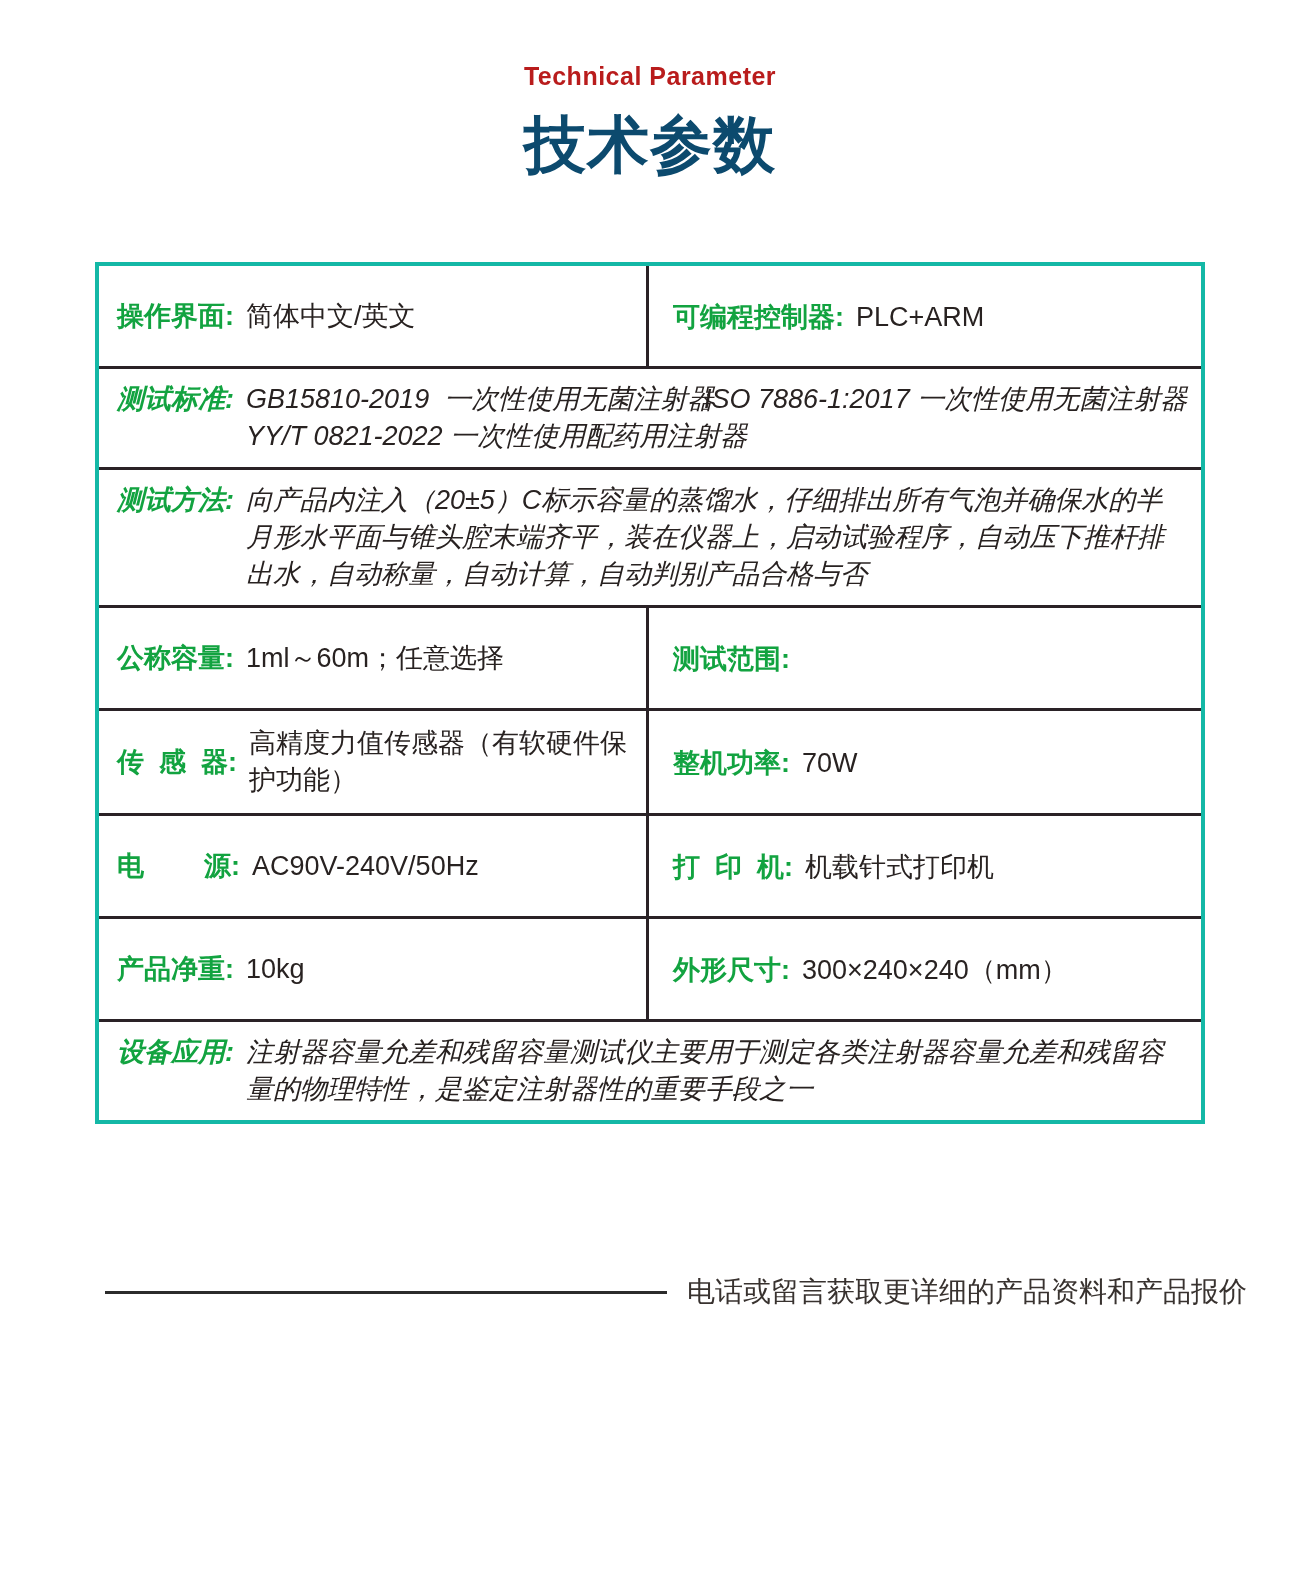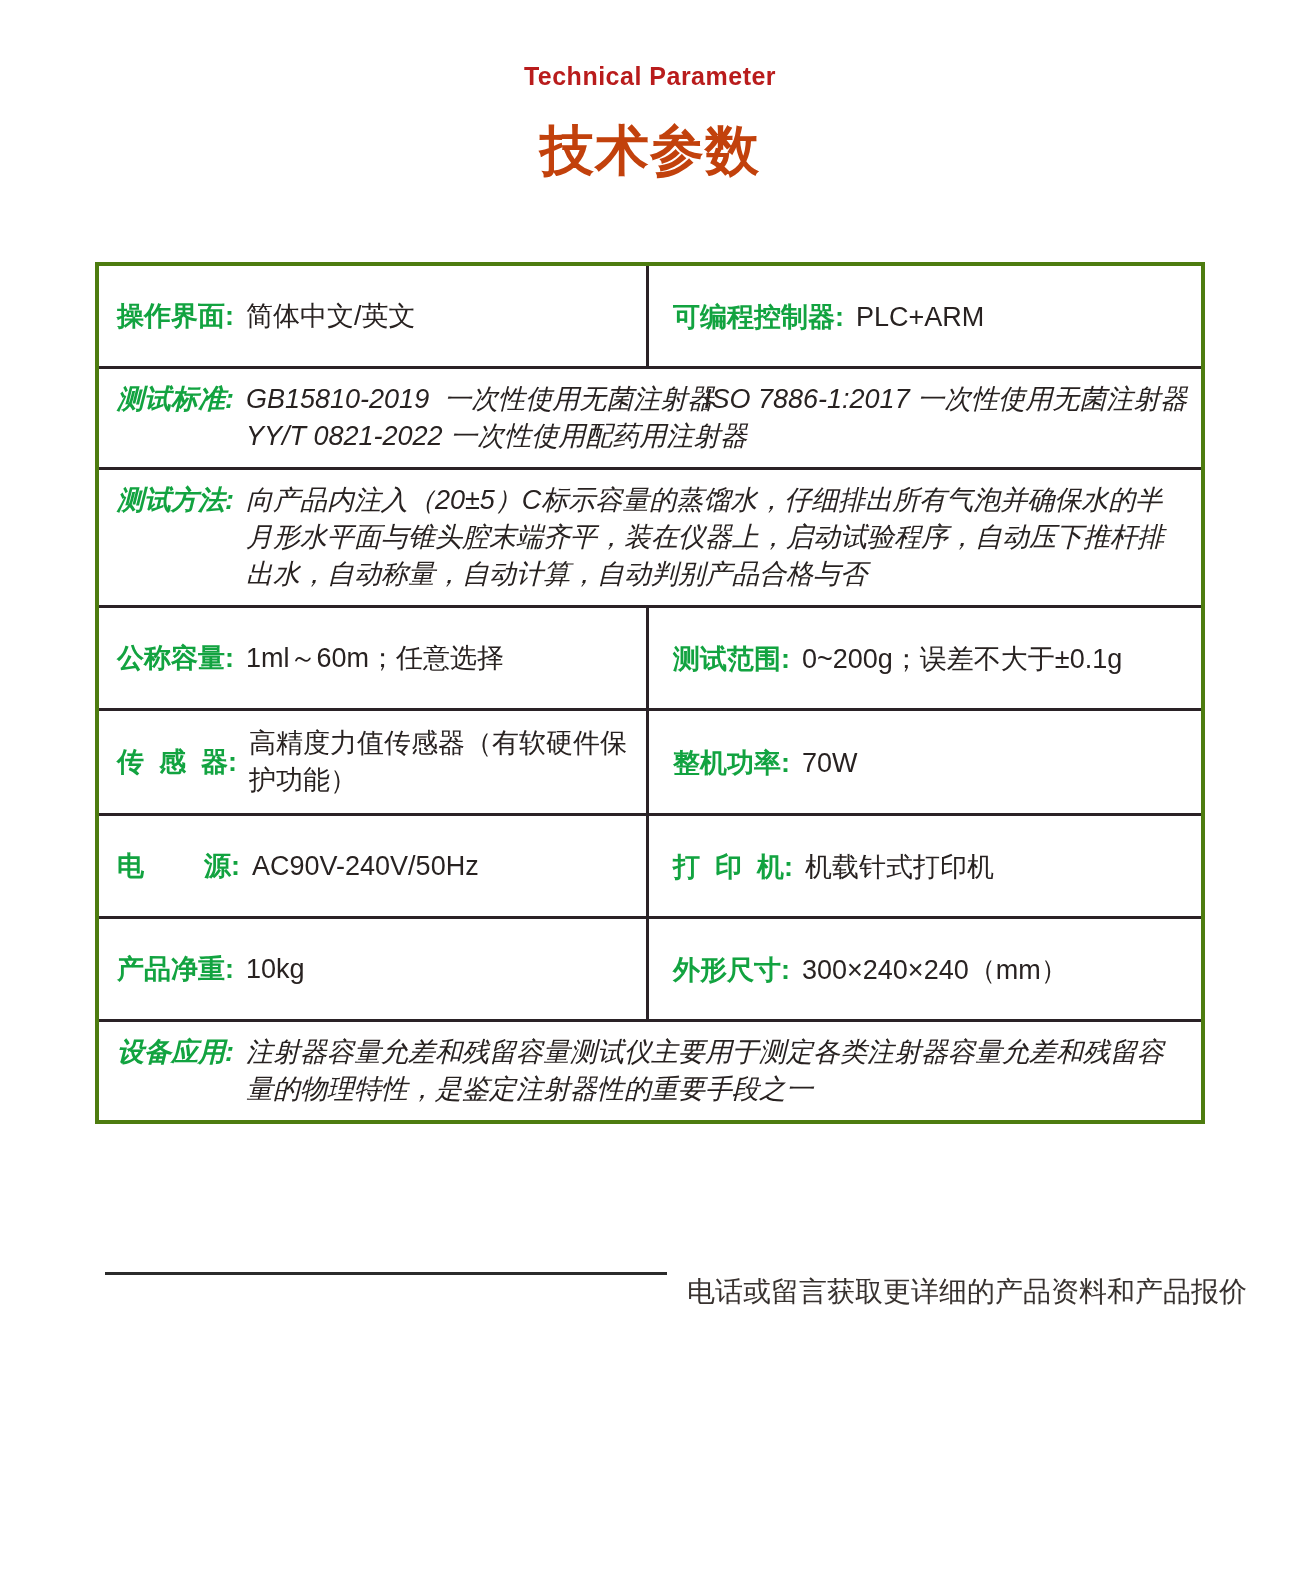--- a/index.html
+++ b/index.html
@@ -7,46 +7,46 @@
   body {
     width:1300px; height:1582px; position:relative;
     font-family:"Liberation Sans","DejaVu Sans",sans-serif;
     color:#282221;
   }
   .header { position:absolute; top:0; left:0; width:1300px; text-align:center; }
   .subtitle {
     margin-top:62px; font-size:25px; font-weight:bold; color:#b91c1c; letter-spacing:0.5px;
   }
   .title {
-    margin-top:24px; font-size:54px; font-weight:bold; color:#c2410c; letter-spacing:1px;
+    margin-top:12px; font-size:62px; font-weight:bold; color:#0c4a6e; letter-spacing:1px;
   }
   .spec-table {
     position:absolute; left:95px; top:262px; width:1110px;
-    border:4px solid #4d7c0f; background:#ffffff;
+    border:4px solid #14b8a6; background:#ffffff;
   }
   .t-row { display:flex; align-items:center; min-height:100px; }
   .t-row + .t-row { border-top:3px solid #2a2226; }
   .cell { display:flex; align-items:flex-start; }
   .cell.left {
     width:550px; flex:0 0 550px; border-right:3px solid #2a2226;
     padding:14px 14px 14px 18px; min-height:100px; align-items:center;
   }
   .cell.right { flex:1; padding:16px 14px 14px 24px; min-height:100px; align-items:center; }
   .cell.full  { width:100%; padding:12px 22px 12px 18px;font-style:italic; }
   .label {
     color:#12a340; font-weight:bold; font-size:27px; line-height:37px;
     white-space:pre; margin-right:12px; flex-shrink:0;
   }
   .value { font-size:27px; line-height:37px; }
   .value.wrap { flex:1; }
   .std-grid { display:grid; grid-template-columns:458px auto; flex:1; }
   .std-col > div { font-size:27px; line-height:37px; white-space:pre; }
   .footer {
     position:absolute; left:105px; top:1272px; width:1110px;
-    display:flex; align-items:flex-start;
+    display:flex; align-items:center;
   }
   .footer-line { width:562px; height:3px; background:#2b2b2b; margin-right:20px; flex-shrink:0; }
   .footer-text { font-size:28px; color:#38322f; line-height:40px; white-space:nowrap; }
 </style>
 </head>
 <body>
 
 <div class="header">
   <div class="subtitle">Technical Parameter</div>
   <div class="title">技术参数</div>
@@ -87,21 +87,20 @@
     </div>
   </div>
 
   <div class="t-row">
     <div class="cell left">
       <span class="label">公称容量:</span>
       <span class="value">1ml～60m；任意选择</span>
     </div>
     <div class="cell right">
       <span class="label">测试范围:</span>
-      <span class="value">0~200g；误差不大于±0.1g</span>
     </div>
   </div>
 
   <div class="t-row">
     <div class="cell left">
       <span class="label">传  感  器:</span>
       <span class="value">高精度力值传感器（有软硬件保护功能）</span>
     </div>
     <div class="cell right">
       <span class="label">整机功率:</span>

